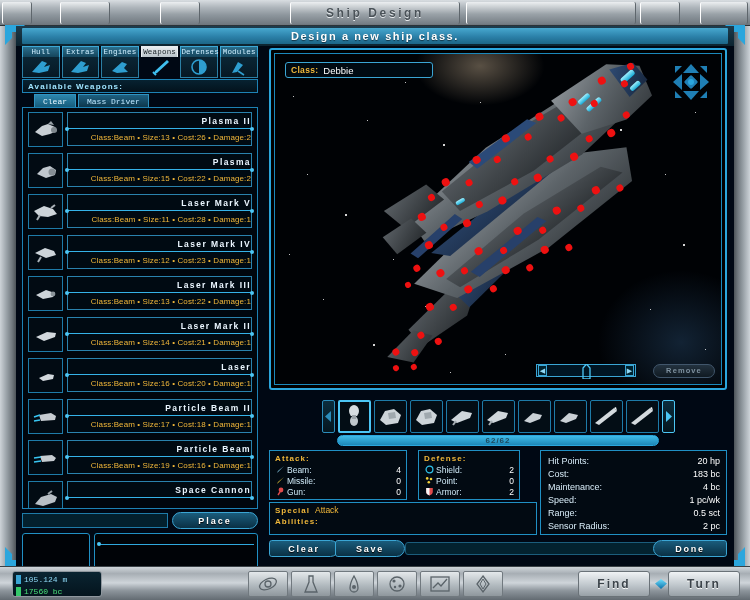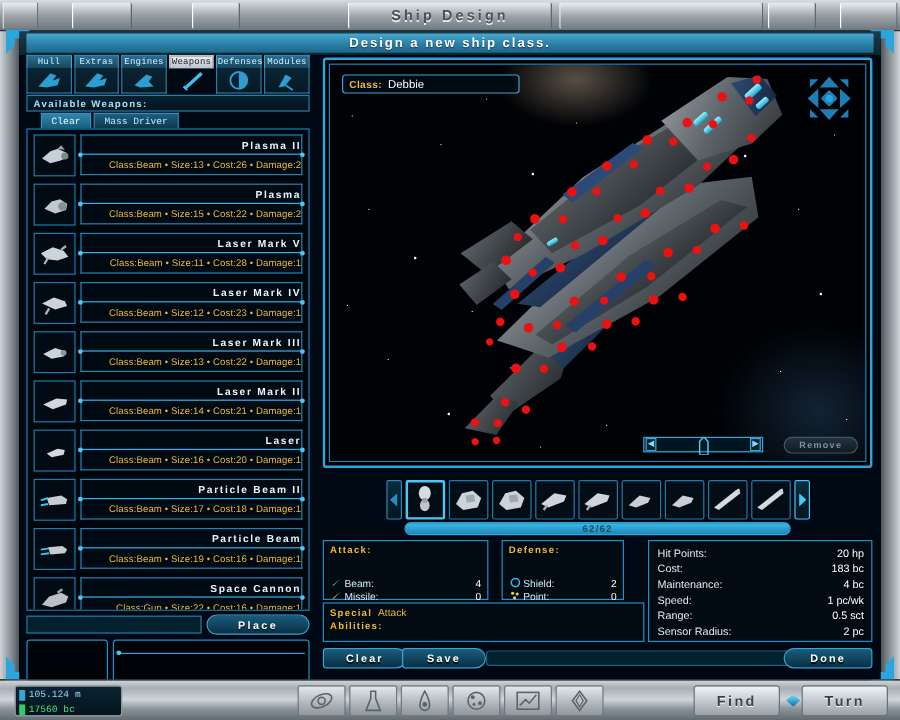--- a/index.html
+++ b/index.html
@@ -283,21 +283,21 @@
   .stat-box {
     position:absolute; border:1px solid #2090c4; background:#020a12;
   }
   .sb-attack { left:0; top:0; width:138px; height:50px; padding:3px 5px; }
   .sb-defense { left:149px; top:0; width:102px; height:50px; padding:3px 5px; }
   .sb-special { left:0; top:52px; width:268px; height:33px; padding:3px 5px; }
   .sb-right { left:271px; top:0; width:187px; height:85px; padding:3px 6px; }
 
   .sb-title {
     font-size:8px; font-weight:bold; letter-spacing:1.1px; color:#f0b73a;
-    margin-bottom:17px;
+    margin-bottom:1px;
   }
   .sb-row {
     display:flex; align-items:center; height:11px;
     font-size:8.5px; color:#cfe9f7;
   }
   .sb-row .ic { width:11px; display:flex; align-items:center; justify-content:center; }
   .sb-row .lbl { flex:1; padding-left:1px; }
   .sb-row .val { color:#ffffff; }
   .sb-right .sb-row { height:13px; font-size:9px; color:#d8ecf8; }
   .sb-right .sb-row .val { color:#ffffff; }
@@ -614,21 +614,20 @@
         <div class="witem">
           <div class="wicon">
             <svg width="30" height="22" viewBox="0 0 30 22">
                 <path d="M4 16 L10 9 L20 6 L26 9 L24 14 L12 18 Z" fill="#b9c0c6"></path>
                 <path d="M17 6 L21 3" stroke="#9aa3a9" stroke-width="2"></path>
               </svg>
           </div>
           <div class="wbody">
             <div class="wname">Space Cannon</div>
             <div class="wsep"></div>
-            <div class="wstats">Class:Gun • Size:22 • Cost:16 • Damage:1</div>
           </div>
         </div>
 
       </div>
 
       <div class="place-row">
         <div class="place-field"></div>
         <div class="place-btn">Place</div>
       </div>
 

